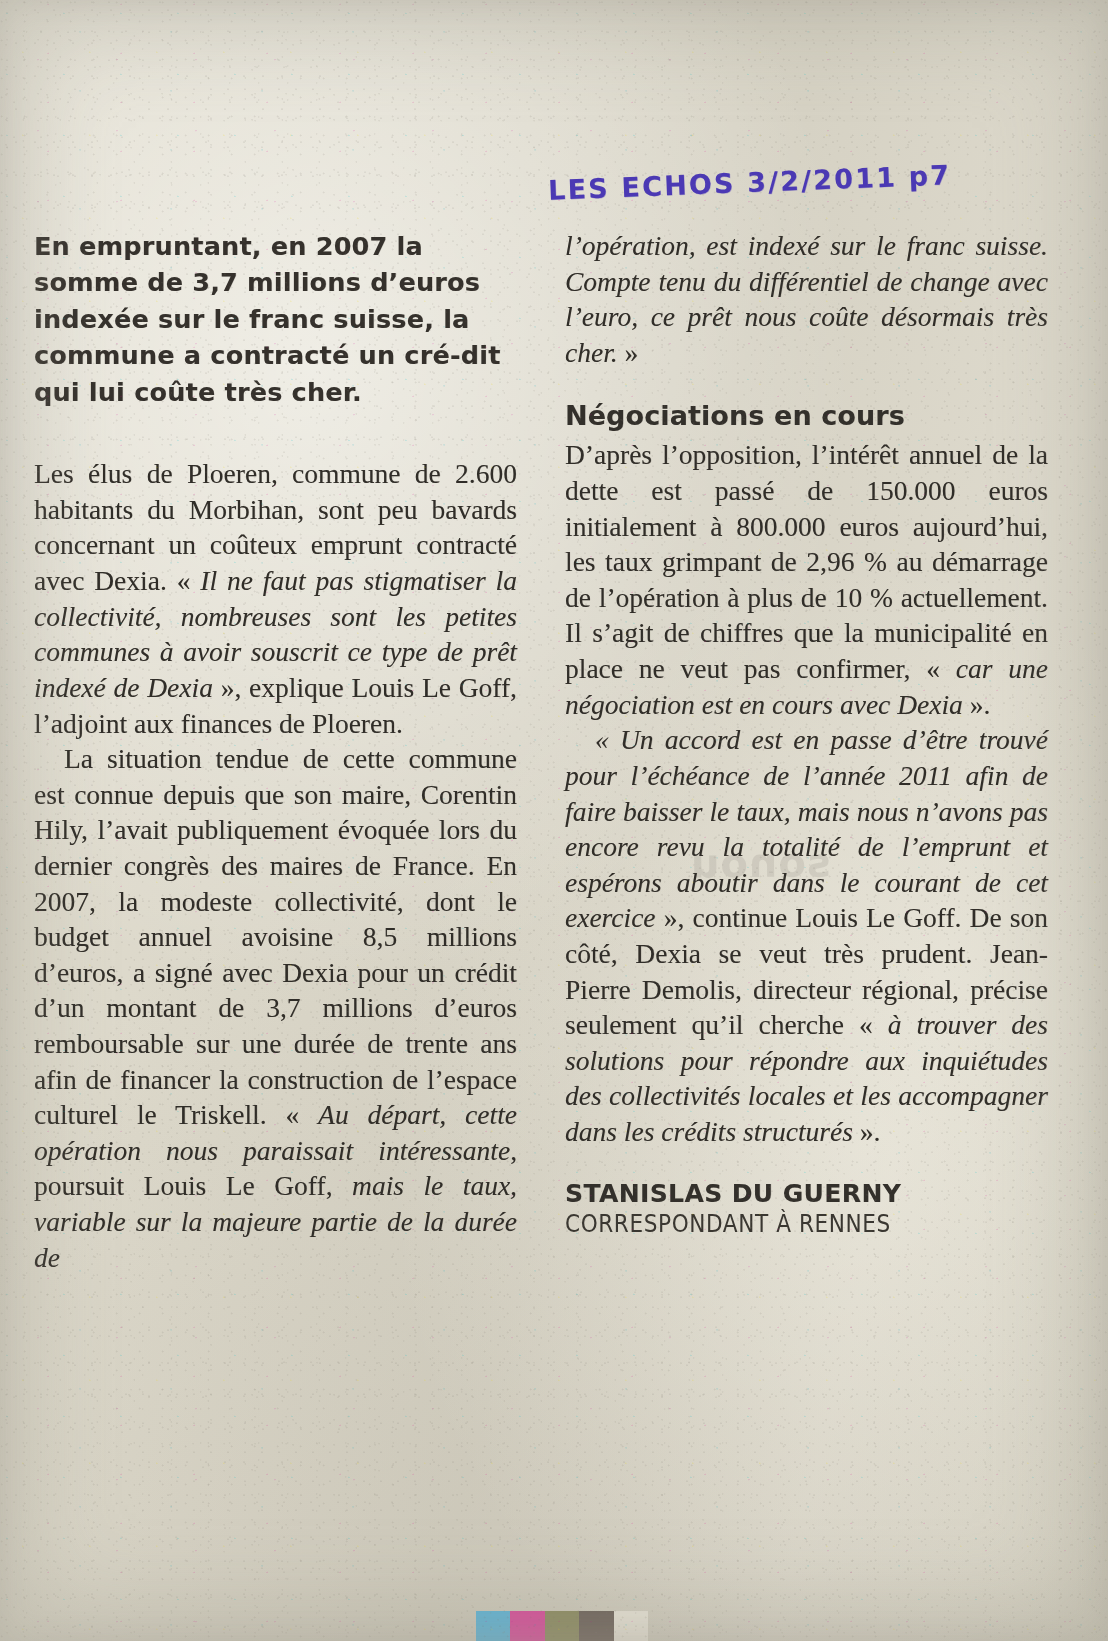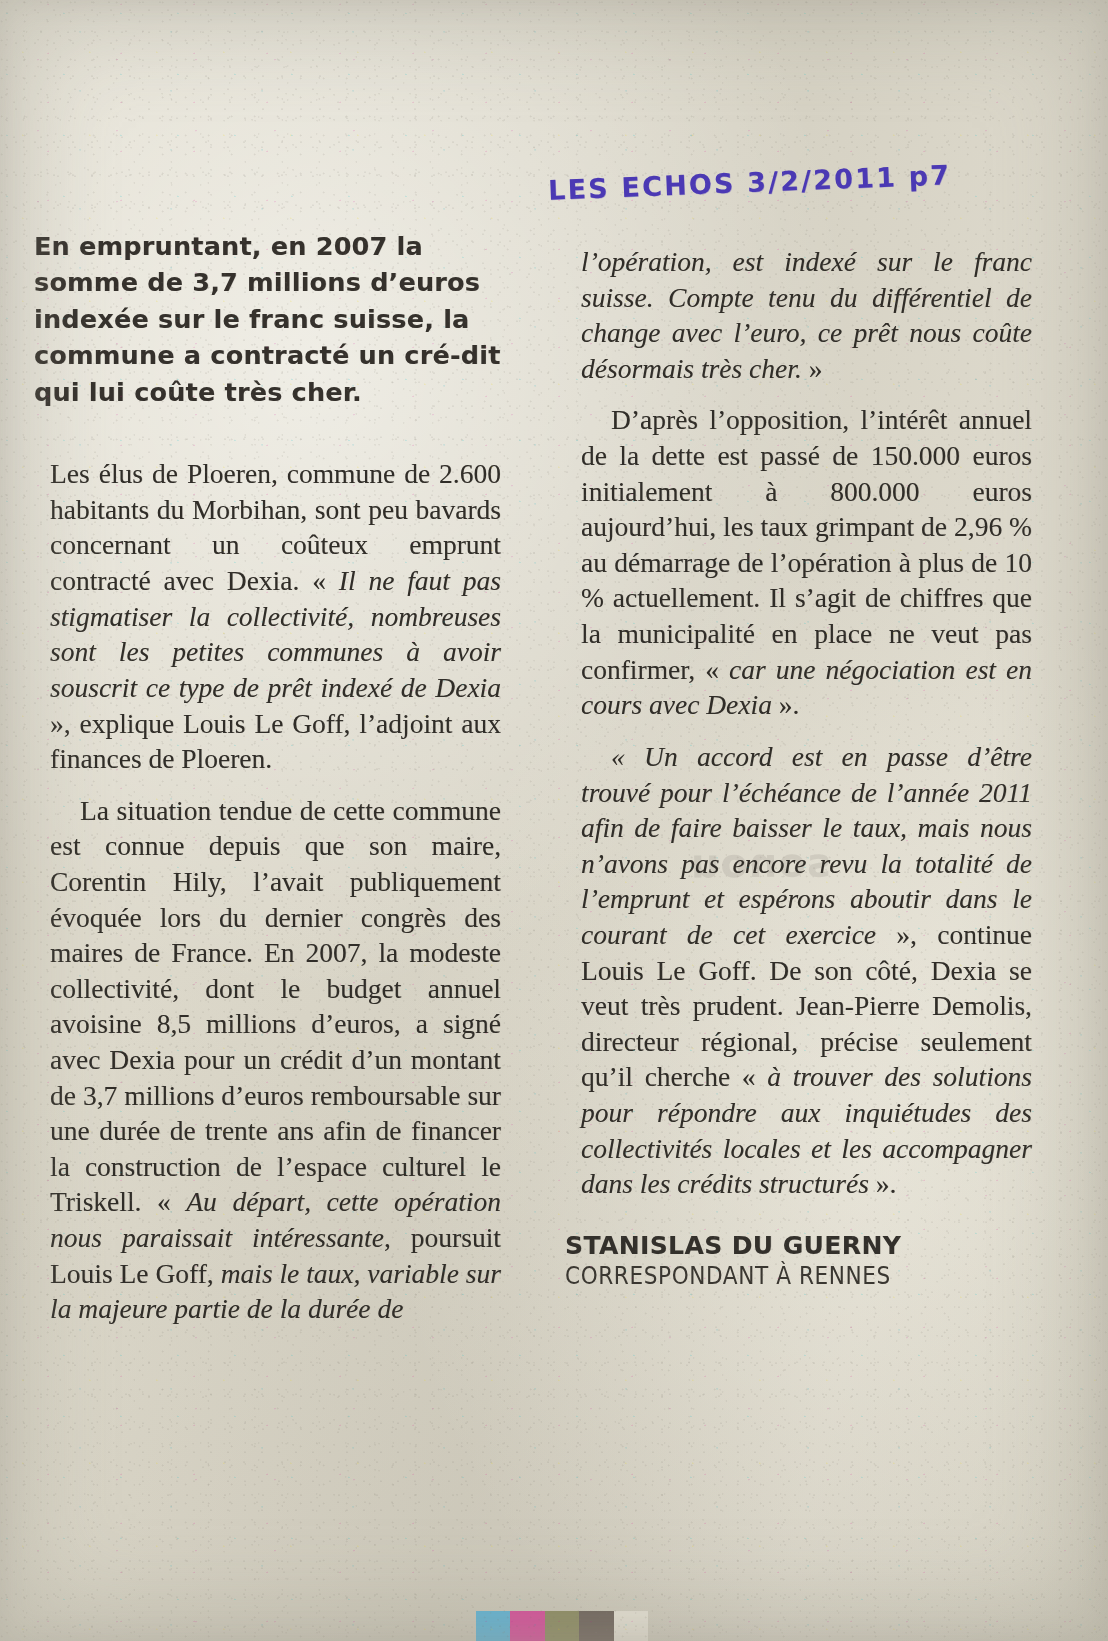--- a/index.html
+++ b/index.html
@@ -114,21 +114,21 @@
     font-weight: 700;
     font-size: 25.5px;
     line-height: 1.43;
     letter-spacing: 0.2px;
     color: #35312c;
     margin: 0 0 46px 0;
     text-shadow: 0.4px 0.3px 0.5px rgba(95,90,82,0.35);
   }
 
   p.body {
-    margin: 16px;
+    margin: 0;
     font-size: 27.5px;
     line-height: 1.295;
     text-align: justify;
     text-justify: inter-word;
     color: #302d28;
     text-shadow: 0.35px 0.25px 0.55px rgba(100,95,86,0.35);
     hyphens: none;
   }
   p.body + p.body { text-indent: 30px; }
   p.body.noindent { text-indent: 0; }
@@ -215,20 +215,21 @@
       <p class="body noindent"><span>Les élus de Ploeren, commune de 2.600 habitants du Morbihan, sont peu bavards concernant un coûteux emprunt contracté avec Dexia. « </span><em>Il ne faut pas stigmatiser la collectivité, nombreuses sont les petites communes à avoir souscrit ce type de prêt indexé de Dexia</em><span> », explique Louis Le Goff, l’adjoint aux finances de Ploeren.</span></p>
 
       <p class="body"><span>La situation tendue de cette commune est connue depuis que son maire, Corentin Hily, l’avait publiquement évoquée lors du dernier congrès des maires de France. En 2007, la modeste collectivité, dont le budget annuel avoisine 8,5 millions d’euros, a signé avec Dexia pour un crédit d’un montant de 3,7 millions d’euros remboursable sur une durée de trente ans afin de financer la construction de l’espace culturel le Triskell. « </span><em>Au départ, cette opération nous paraissait intéressante</em><span>, poursuit Louis Le Goff, </span><em>mais le taux, variable sur la majeure partie de la durée de</em></p>
 
     </div>
 
     <div class="col">
 
       <p class="body noindent"><em>l’opération, est indexé sur le franc suisse. Compte tenu du différentiel de change avec l’euro, ce prêt nous coûte désormais très cher.</em><span> »</span></p>
 
+      <h2 class="subhead">Négociations en cours</h2>
 
       <p class="body noindent"><span>D’après l’opposition, l’intérêt annuel de la dette est passé de 150.000 euros initialement à 800.000 euros aujourd’hui, les taux grimpant de 2,96 % au démarrage de l’opération à plus de 10 % actuellement. Il s’agit de chiffres que la municipalité en place ne veut pas confirmer, « </span><em>car une négociation est en cours avec Dexia</em><span> ».</span></p>
 
       <p class="body"><em>« Un accord est en passe d’être trouvé pour l’échéance de l’année 2011 afin de faire baisser le taux, mais nous n’avons pas encore revu la totalité de l’emprunt et espérons aboutir dans le courant de cet exercice</em><span> », continue Louis Le Goff. De son côté, Dexia se veut très prudent. Jean-Pierre Demolis, directeur régional, précise seulement qu’il cherche « </span><em>à trouver des solutions pour répondre aux inquiétudes des collectivités locales et les accompagner dans les crédits structurés</em><span> ».</span></p>
 
       <div class="byline">
         <span class="author">STANISLAS DU GUERNY</span>
         <span class="role">CORRESPONDANT À RENNES</span>
       </div>
 

